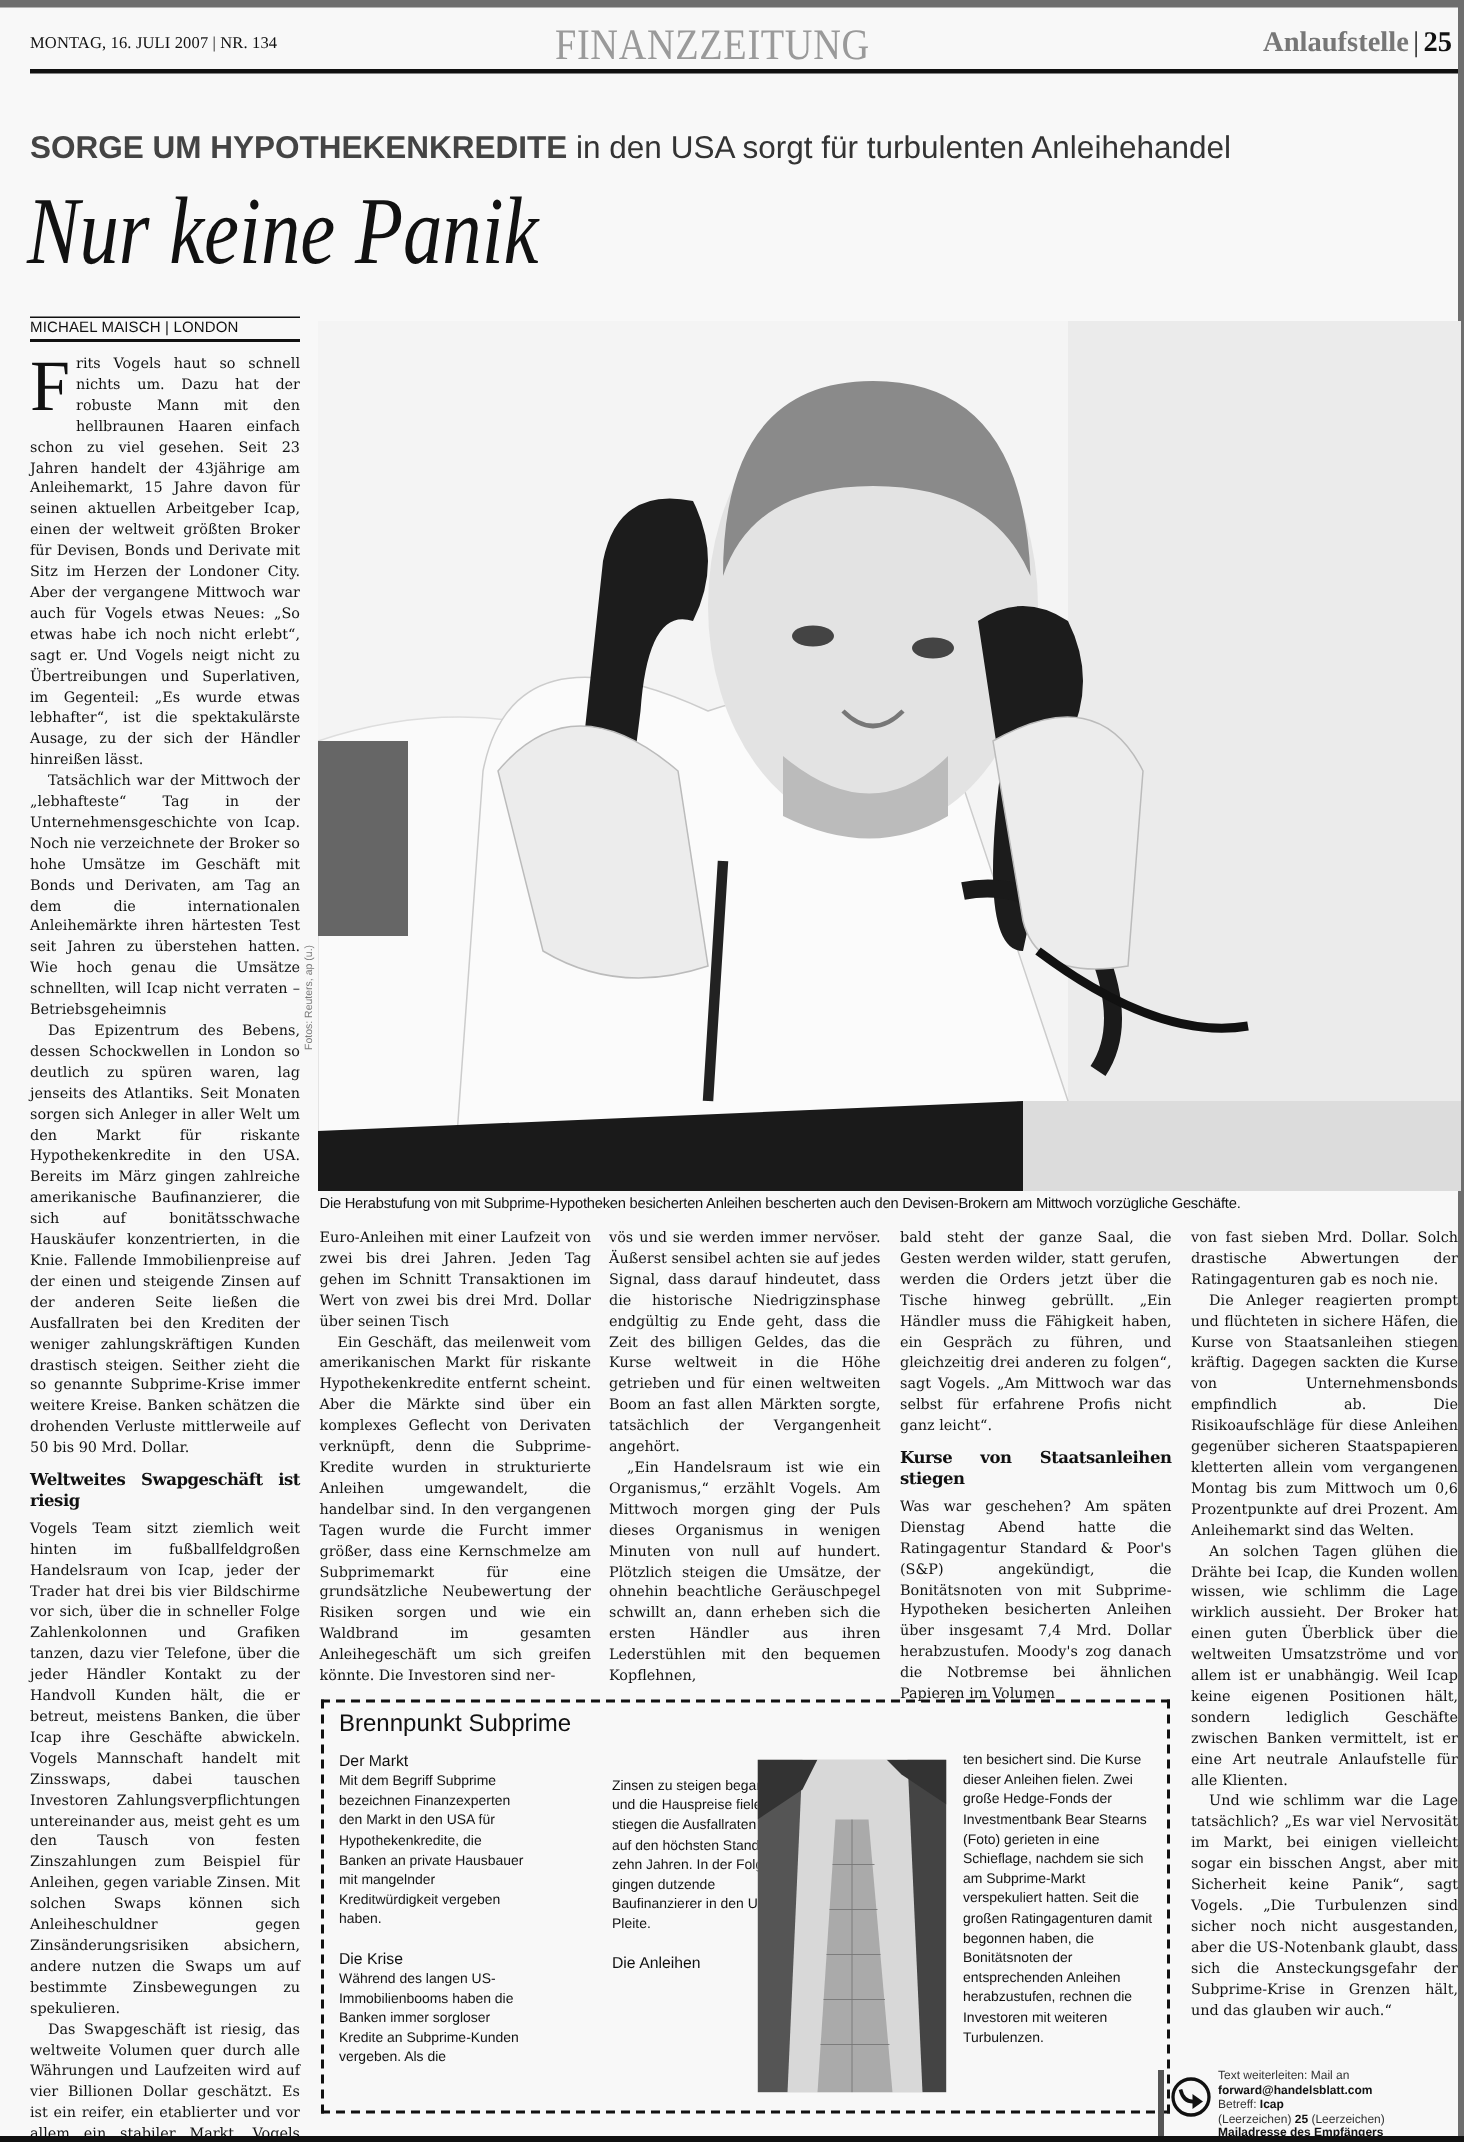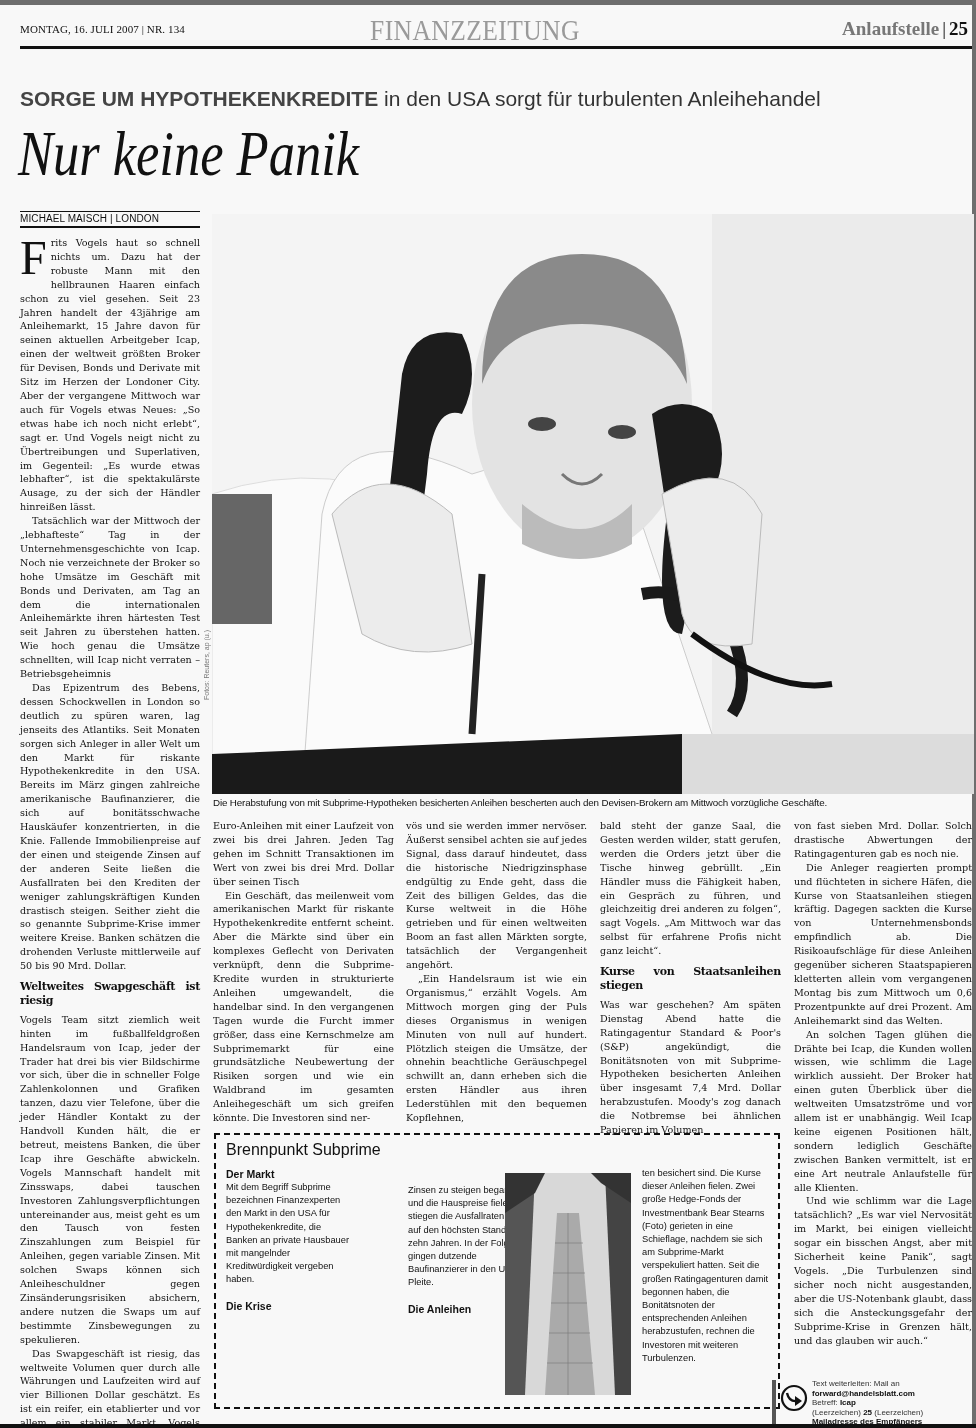--- a/index.html
+++ b/index.html
@@ -34,21 +34,21 @@
   .col h3 { margin: 7px 0 5px 0; font-size: 11px; font-weight: bold; letter-spacing: -0.3px; font-family: "DejaVu Serif", serif; }
   .dropcap { float: left; font-size: 48px; line-height: 40px; margin: 2px 4px 0 0; font-family: "Liberation Serif", serif; }
 
   .photo { position: absolute; left: 212px; top: 214px; width: 762px; height: 580px; overflow: hidden; background: #f2f2f2; }
   .photo-credit { position: absolute; left: 203px; top: 700px; font-family: "Liberation Sans", sans-serif; font-size: 7px; color: #777; transform: rotate(-90deg); transform-origin: left top; white-space: nowrap; }
   .caption { position: absolute; left: 213px; top: 797px; font-family: "Liberation Sans", sans-serif; font-size: 9.8px; color: #111; white-space: nowrap; letter-spacing: -0.15px; }
 
   .box { position: absolute; left: 214px; top: 1133px; width: 566px; height: 276px; border: 2px dashed #111; box-sizing: border-box; }
   .box-title { position: absolute; left: 10px; top: 6px; font-family: "Liberation Sans", sans-serif; font-size: 16px; color: #111; }
   .box-col { position: absolute; font-family: "Liberation Sans", sans-serif; font-size: 9.3px; line-height: 13.2px; color: #111; }
-  .box-col h4 { margin: 0; font-size: 10.5px; font-weight: bold; line-height: 14px; }
+  .box-col h4 { margin: 0; font-size: 10.5px; font-weight: normal; line-height: 14px; }
   .box-col p { margin: 0 0 12px 0; }
   .box-photo { position: absolute; left: 289px; top: 38px; width: 126px; height: 222px; overflow: hidden; background: #ddd; }
 
   .fwd { position: absolute; left: 772px; top: 1380px; width: 180px; height: 44px; padding-left: 32px; }
   .fwd .bar { position: absolute; left: 0; top: 0; width: 4px; height: 44px; background: #555; }
   .fwd .icon { position: absolute; left: 8px; top: 4px; width: 28px; height: 28px; }
   .fwd .text { position: absolute; left: 40px; top: -1px; font-family: "Liberation Sans", sans-serif; font-size: 8px; line-height: 9.6px; color: #333; white-space: nowrap; }
   .fwd .text b { color: #111; margin-top: 24px; }
 </style>
 </head>
@@ -130,20 +130,21 @@
   <p>An solchen Tagen glühen die Drähte bei Icap, die Kunden wollen wissen, wie schlimm die Lage wirklich aussieht. Der Broker hat einen guten Überblick über die weltweiten Umsatzströme und vor allem ist er unabhängig. Weil Icap keine eigenen Positionen hält, sondern lediglich Geschäfte zwischen Banken vermittelt, ist er eine Art neutrale Anlaufstelle für alle Klienten.</p>
   <p>Und wie schlimm war die Lage tatsächlich? „Es war viel Nervosität im Markt, bei einigen vielleicht sogar ein bisschen Angst, aber mit Sicherheit keine Panik“, sagt Vogels. „Die Turbulenzen sind sicher noch nicht ausgestanden, aber die US-Notenbank glaubt, dass sich die Ansteckungsgefahr der Subprime-Krise in Grenzen hält, und das glauben wir auch.“</p>
 </div>
 
 <div class="box">
   <div class="box-title">Brennpunkt Subprime</div>
   <div class="box-col" style="left:10px; top:32px; width:128px;">
     <h4>Der Markt</h4>
     <p>Mit dem Begriff Subprime bezeichnen Finanzexperten den Markt in den USA für Hypothekenkredite, die Banken an private Hausbauer mit mangelnder Kreditwürdigkeit vergeben haben.</p>
     <h4>Die Krise</h4>
+    <p>Während des langen US-Immobilienbooms haben die Banken immer sorgloser Kredite an Subprime-Kunden vergeben. Als die</p>
   </div>
   <div class="box-col" style="left:148px; top:49px; width:130px;margin-left:44px;">
     <p>Zinsen zu steigen begannen und die Hauspreise fielen, stiegen die Ausfallraten schnell auf den höchsten Stand seit zehn Jahren. In der Folge gingen dutzende Baufinanzierer in den USA Pleite.</p>
     <h4>Die Anleihen</h4>
   </div>
   <div class="box-photo">
     <svg width="126" height="222" viewBox="0 0 126 222">
       <rect width="126" height="222" fill="#d8d8d8"></rect>
       <polygon points="0,0 30,0 20,222 0,222" fill="#555"></polygon>
       <polygon points="100,0 126,0 126,222 110,222" fill="#444"></polygon>

